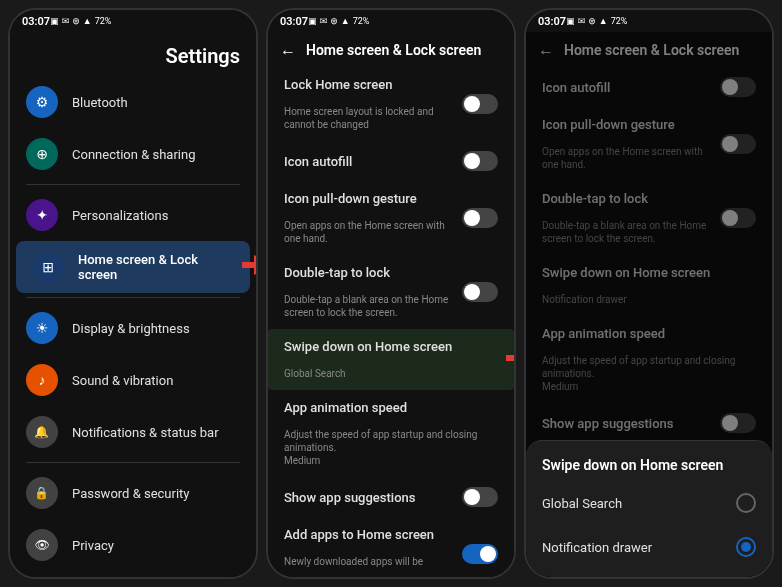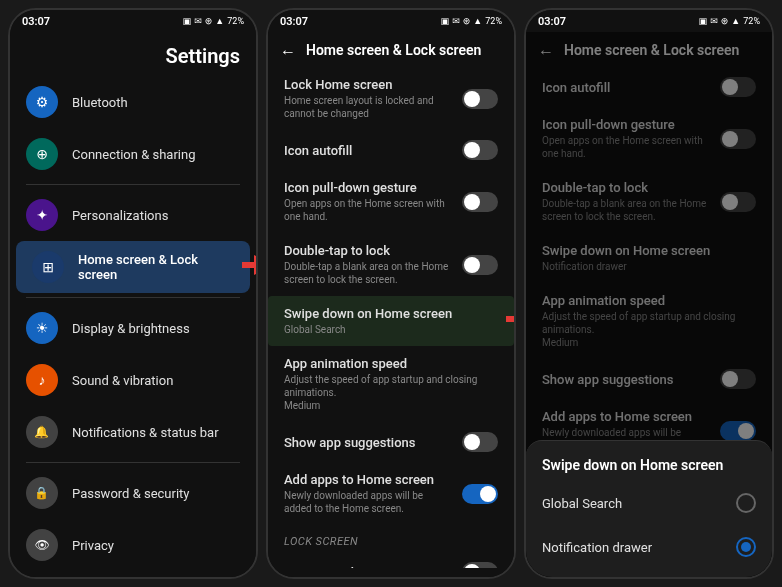--- a/index.html
+++ b/index.html
@@ -24,21 +24,20 @@
     .phone {
       border-radius: 28px;
       background: #111;
       overflow: hidden;
       border: 2px solid #333;
       position: relative;
       flex: 1;
     }
     .status-bar {
       display: flex;
-      justify-content: space-between;
       align-items: center;
       padding: 4px 12px;
       background: #111;
       color: #fff;
       font-size: 10px;
       height: 22px;
     }
     .status-time { font-weight: 600; font-size: 11px; }
     .status-icons { display: flex; gap: 3px; align-items: center; font-size: 9px; }
     .screen-content {
@@ -126,21 +125,21 @@
     }
     .detail-item-text { flex: 1; padding-right: 10px; }
     .detail-item-label {
       font-size: 13px;
       color: #e0e0e0;
       font-weight: 500;
     }
     .detail-item-sub {
       font-size: 10px;
       color: #888;
-      margin-top: 2px;
+      margin-top: 13px;
       line-height: 1.3;
     }
     .toggle {
       width: 36px;
       height: 20px;
       border-radius: 10px;
       background: #444;
       position: relative;
       flex-shrink: 0;
     }

